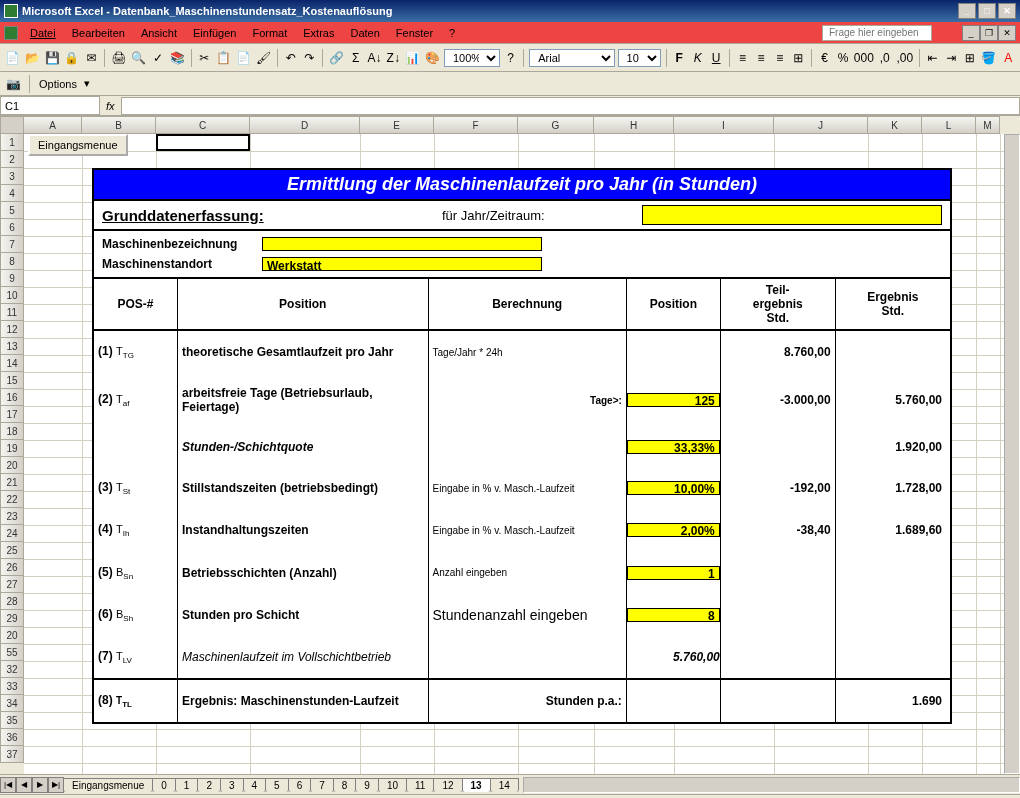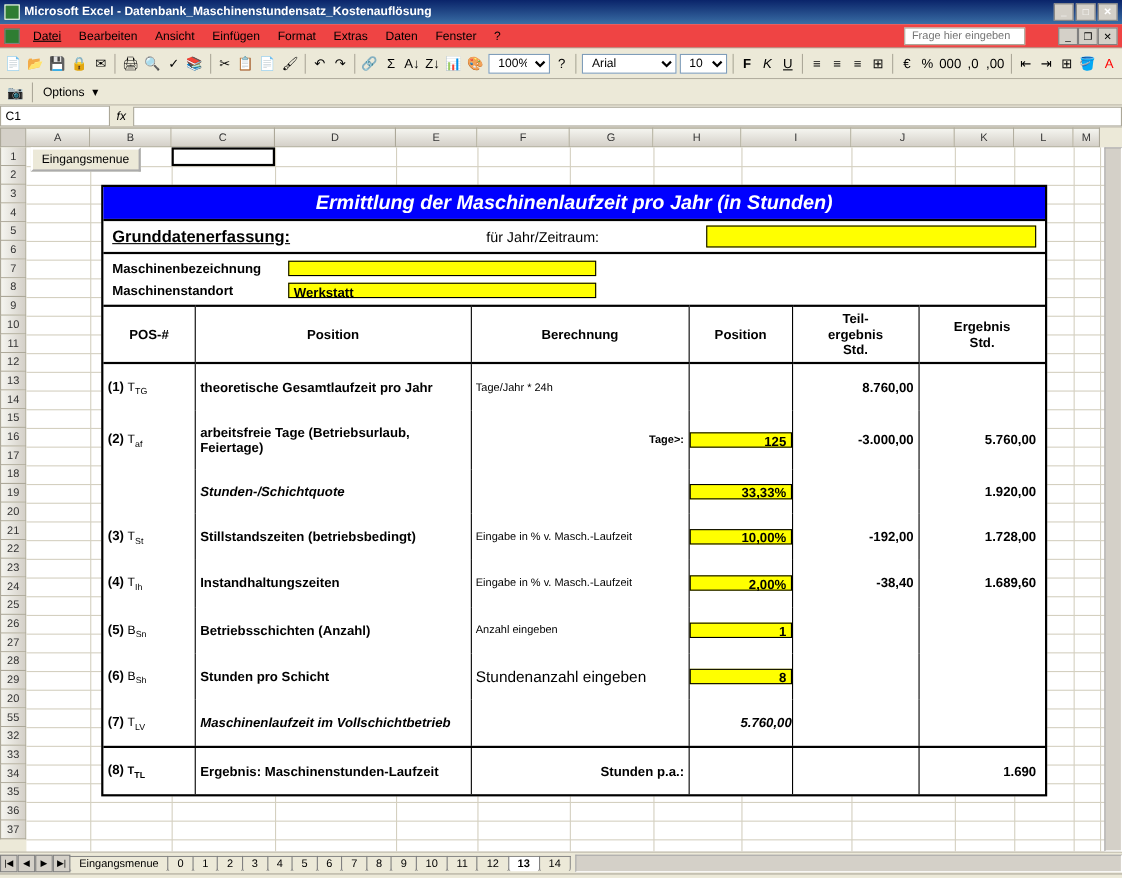--- a/index.html
+++ b/index.html
@@ -382,21 +382,21 @@
                 <td class="vline-r" style="font-weight:bold;">Stunden pro Schicht</td>
                 <td class="vline-r" style="font-size:14px;">Stundenanzahl eingeben</td>
                 <td class="vline-r" style="text-align:right;padding:0">
                   <div class="yellow-input" style="text-align:right;padding:0 4px;font-weight:bold">8</div>
                 </td>
                 <td class="vline-r" style="text-align:right;font-weight:bold"></td>
                 <td style="text-align:right;font-weight:bold;padding-right:8px"></td>
               </tr>
               <tr>
                 <td class="vline-r"><b>(7)</b> <span style="font-size:11px">T<sub style="font-size:8px">LV</sub></span></td>
-                <td class="vline-r" style="font-weight:bold;font-style:italic;">Maschinenlaufzeit im Vollschichtbetrieb</td>
+                <td class="vline-r" style="font-weight:normal;font-style:italic;">Maschinenlaufzeit im Vollschichtbetrieb</td>
                 <td class="vline-r" style="font-size:10px;"></td>
                 <td class="vline-r" style="text-align:right;padding:0"><span style="font-weight:bold;font-style:italic;">5.760,00</span></td>
                 <td class="vline-r" style="text-align:right;font-weight:bold"></td>
                 <td style="text-align:right;font-weight:bold;padding-right:8px"></td>
               </tr>
             </tbody>
           <tbody>
             <tr style="border-top:2px solid #000">
               <td class="vline-r" style="font-weight:bold"><span>(8)</span> <span style="font-size:10px">T<sub style="font-size:8px">TL</sub></span></td>
               <td class="vline-r" style="font-weight:bold">Ergebnis: Maschinenstunden-Laufzeit</td>

